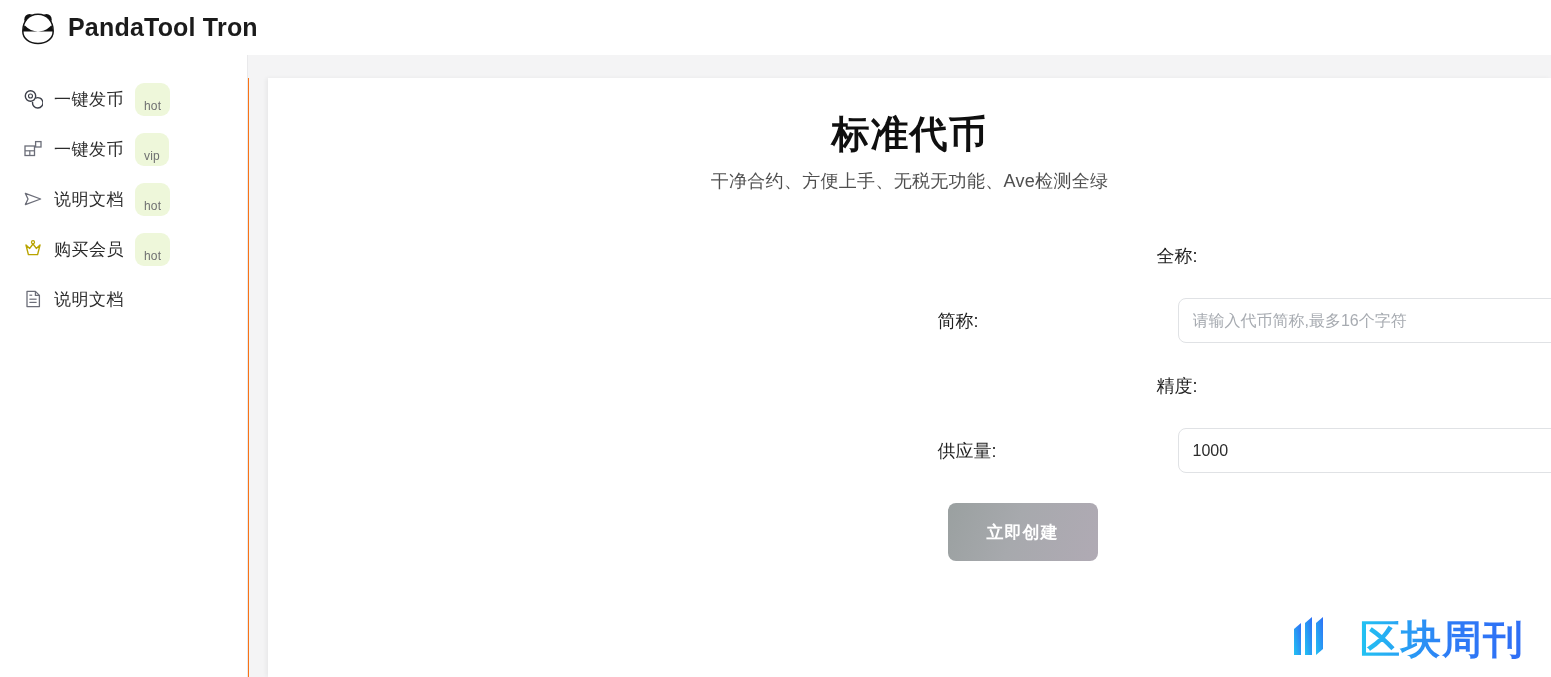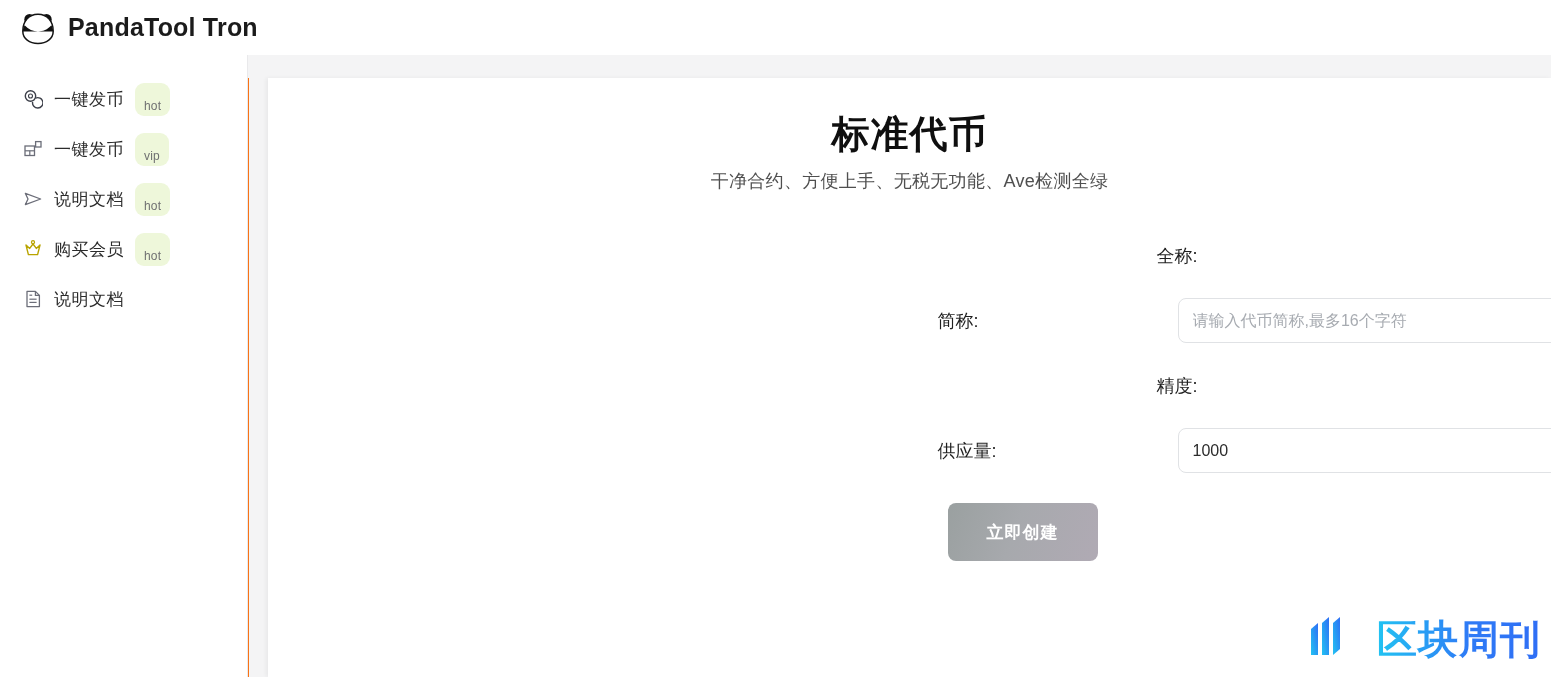--- a/index.html
+++ b/index.html
@@ -93,21 +93,21 @@
   .submit-btn {
     width: 150px; height: 58px; border: none; border-radius: 8px;
     background: linear-gradient(110deg, #9aa0a0 0%, #a7a9ad 45%, #b0aab4 100%);
     color: #ffffff; font-size: 17px; font-weight: bold; letter-spacing: 1px;
     cursor: not-allowed;
     font-family: Liberation Serif, serif;
   }
 
   
   .watermark {
-    position: absolute; right: 10px; bottom: 12px;
+    position: absolute; right: 27px; bottom: 12px;
     display: flex; align-items: center; gap: 20px;
   }
   .wm-text {
     font-size: 40px; font-weight: bold; letter-spacing: 1px;
     background: linear-gradient(90deg, #22c3f2 0%, #2e7bf6 55%, #2f6ef5 100%);
     -webkit-background-clip: text; background-clip: text;
     color: transparent; line-height: 1;
   }
 </style>
 </head>

